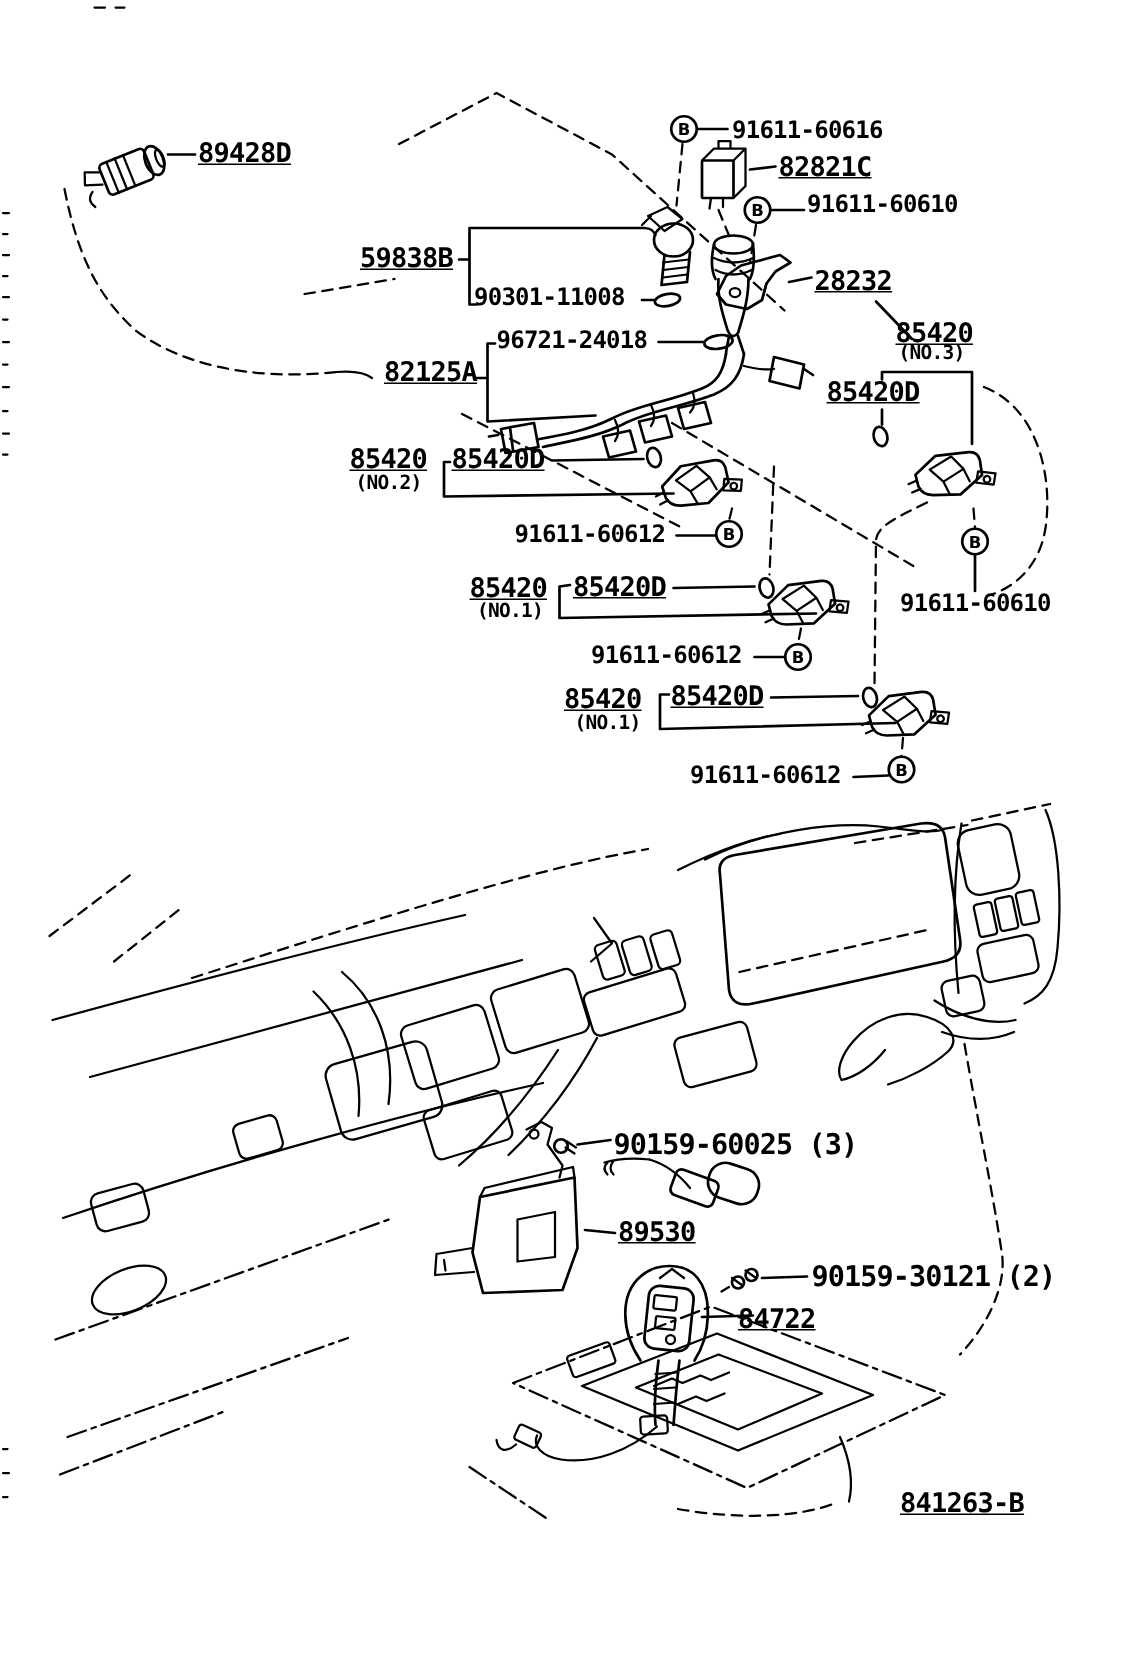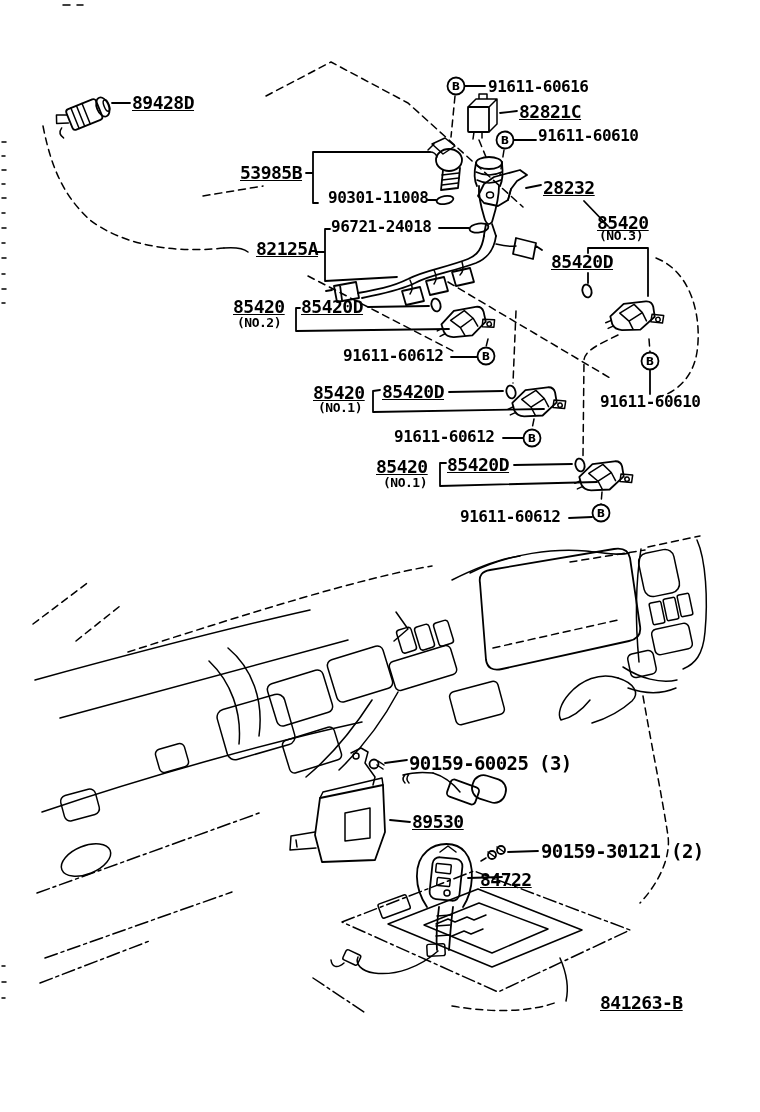--- a/index.html
+++ b/index.html
@@ -256,23 +256,23 @@
     <circle class="ln" cx="501" cy="850" r="4"></circle>
     <path class="ln thin" d="M488 852 l7 5 M497 847 l7 5 M486 858 l-5 3"></path>
     <path class="ln" d="M508 852 L538 851"></path>
   </g>
 </svg>
 
 <div class="lbl L" style="left:132px;top:94px">89428D</div>
 <div class="lbl M" style="left:488px;top:79px">91611-60616</div>
 <div class="lbl L" style="left:519px;top:103px">82821C</div>
 <div class="lbl M" style="left:538px;top:128px">91611-60610</div>
-<div class="lbl L" style="left:240px;top:164px">53985B</div>
+<div class="lbl L" style="left:240px;top:164px">59838B</div>
 <div class="lbl L" style="left:543px;top:179px">28232</div>
-<div class="lbl M" style="left:328px;top:190px">90301-11008</div>
+<div class="lbl M" style="left:316px;top:190px">90301-11008</div>
 <div class="lbl M" style="left:331px;top:219px">96721-24018</div>
 <div class="lbl L" style="left:597px;top:214px">85420</div>
 <div class="lbl S" style="left:599px;top:229px">(NO.3)</div>
 <div class="lbl L" style="left:551px;top:253px">85420D</div>
 <div class="lbl L" style="left:256px;top:240px">82125A</div>
 <div class="lbl L" style="left:233px;top:298px">85420</div>
 <div class="lbl S" style="left:237px;top:316px">(NO.2)</div>
 <div class="lbl L" style="left:301px;top:298px">85420D</div>
 <div class="lbl M" style="left:343px;top:348px">91611-60612</div>
 <div class="lbl L" style="left:313px;top:384px">85420</div>
@@ -280,16 +280,16 @@
 <div class="lbl L" style="left:382px;top:383px">85420D</div>
 <div class="lbl M" style="left:600px;top:394px">91611-60610</div>
 <div class="lbl M" style="left:394px;top:429px">91611-60612</div>
 <div class="lbl L" style="left:376px;top:458px">85420</div>
 <div class="lbl S" style="left:383px;top:476px">(NO.1)</div>
 <div class="lbl L" style="left:447px;top:456px">85420D</div>
 <div class="lbl M" style="left:460px;top:509px">91611-60612</div>
 <div class="lbl SM" style="left:409px;top:754px">90159-60025 (3)</div>
 <div class="lbl L" style="left:412px;top:813px">89530</div>
 <div class="lbl SM" style="left:541px;top:842px">90159-30121 (2)</div>
-<div class="lbl L" style="left:480px;top:871px">84722</div>
+<div class="lbl L" style="left:492px;top:871px">84722</div>
 <div class="lbl L" style="left:600px;top:994px">841263-B</div>
 
 </div>
 
 </body></html>

